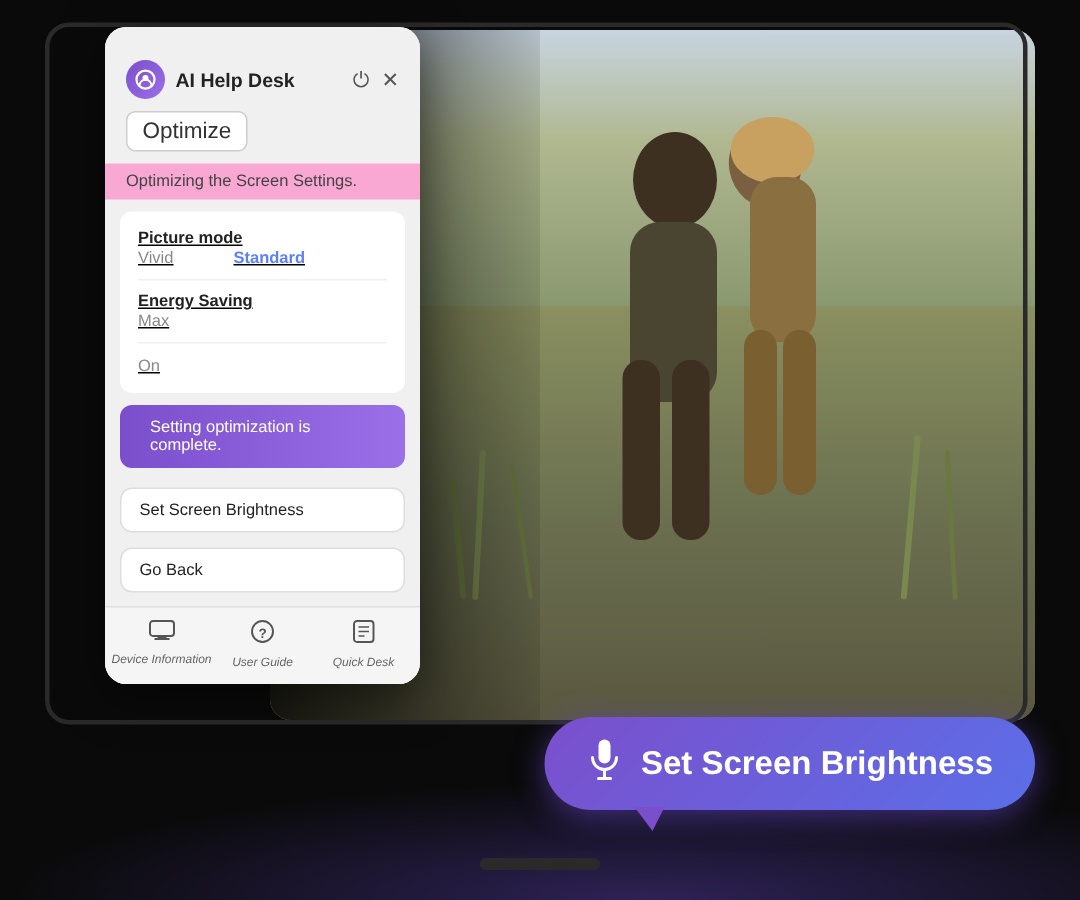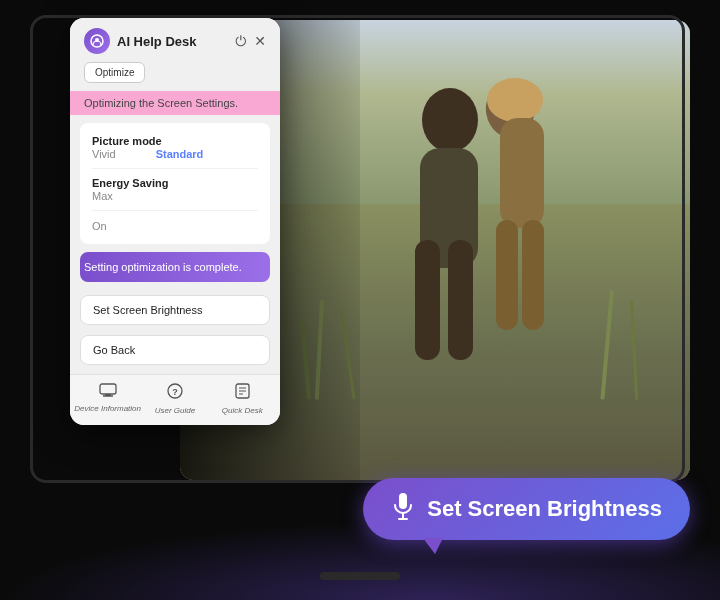--- a/index.html
+++ b/index.html
@@ -44,21 +44,21 @@
       border-radius: 14px;
       padding: 0;
       box-shadow: 0 8px 32px rgba(0,0,0,0.5);
       overflow: hidden;
     }
 
     .panel-header {
       display: flex;
       align-items: center;
       justify-content: space-between;
-      padding: 10px 14px 8px 14px;
+      padding: 22px 14px 8px 14px;
       background: #f0f0f0;
     }
 
     .panel-header-left {
       display: flex;
       align-items: center;
       gap: 7px;
     }
 
     .ai-icon {
@@ -90,21 +90,21 @@
       color: #555;
       cursor: pointer;
       line-height: 1;
     }
 
     .optimize-btn {
       background: white;
       border: 1px solid #ccc;
       border-radius: 6px;
       padding: 4px 10px;
-      font-size: 10px;
+      font-size: 15px;
       color: #333;
       cursor: pointer;
       margin: 0 14px 8px 14px;
       display: block;
       text-align: center;
     }
 
     .status-bar {
       background: #f9a8d4;
       padding: 6px 14px;
@@ -114,20 +114,21 @@
 
     .settings-list {
       background: white;
       margin: 8px 10px;
       border-radius: 8px;
       padding: 8px 12px;
     }
 
     .setting-item {
       padding: 4px 0;
+      text-decoration: underline;
     }
 
     .setting-name {
       font-size: 11px;
       font-weight: 600;
       color: #222;
     }
 
     .setting-values {
       display: flex;
@@ -150,21 +151,21 @@
     .setting-divider {
       border: none;
       border-top: 1px solid #f0f0f0;
       margin: 4px 0;
     }
 
     .success-bar {
       background: linear-gradient(90deg, #7b4fcc, #9b6fe8);
       margin: 8px 10px;
       border-radius: 8px;
-      padding: 9px 4px;
+      padding: 9px 20px;
       font-size: 11px;
       color: white;
       font-weight: 500;
     }
 
     .action-btn {
       background: white;
       border: 1.5px solid #ddd;
       border-radius: 8px;
       margin: 5px 10px;

